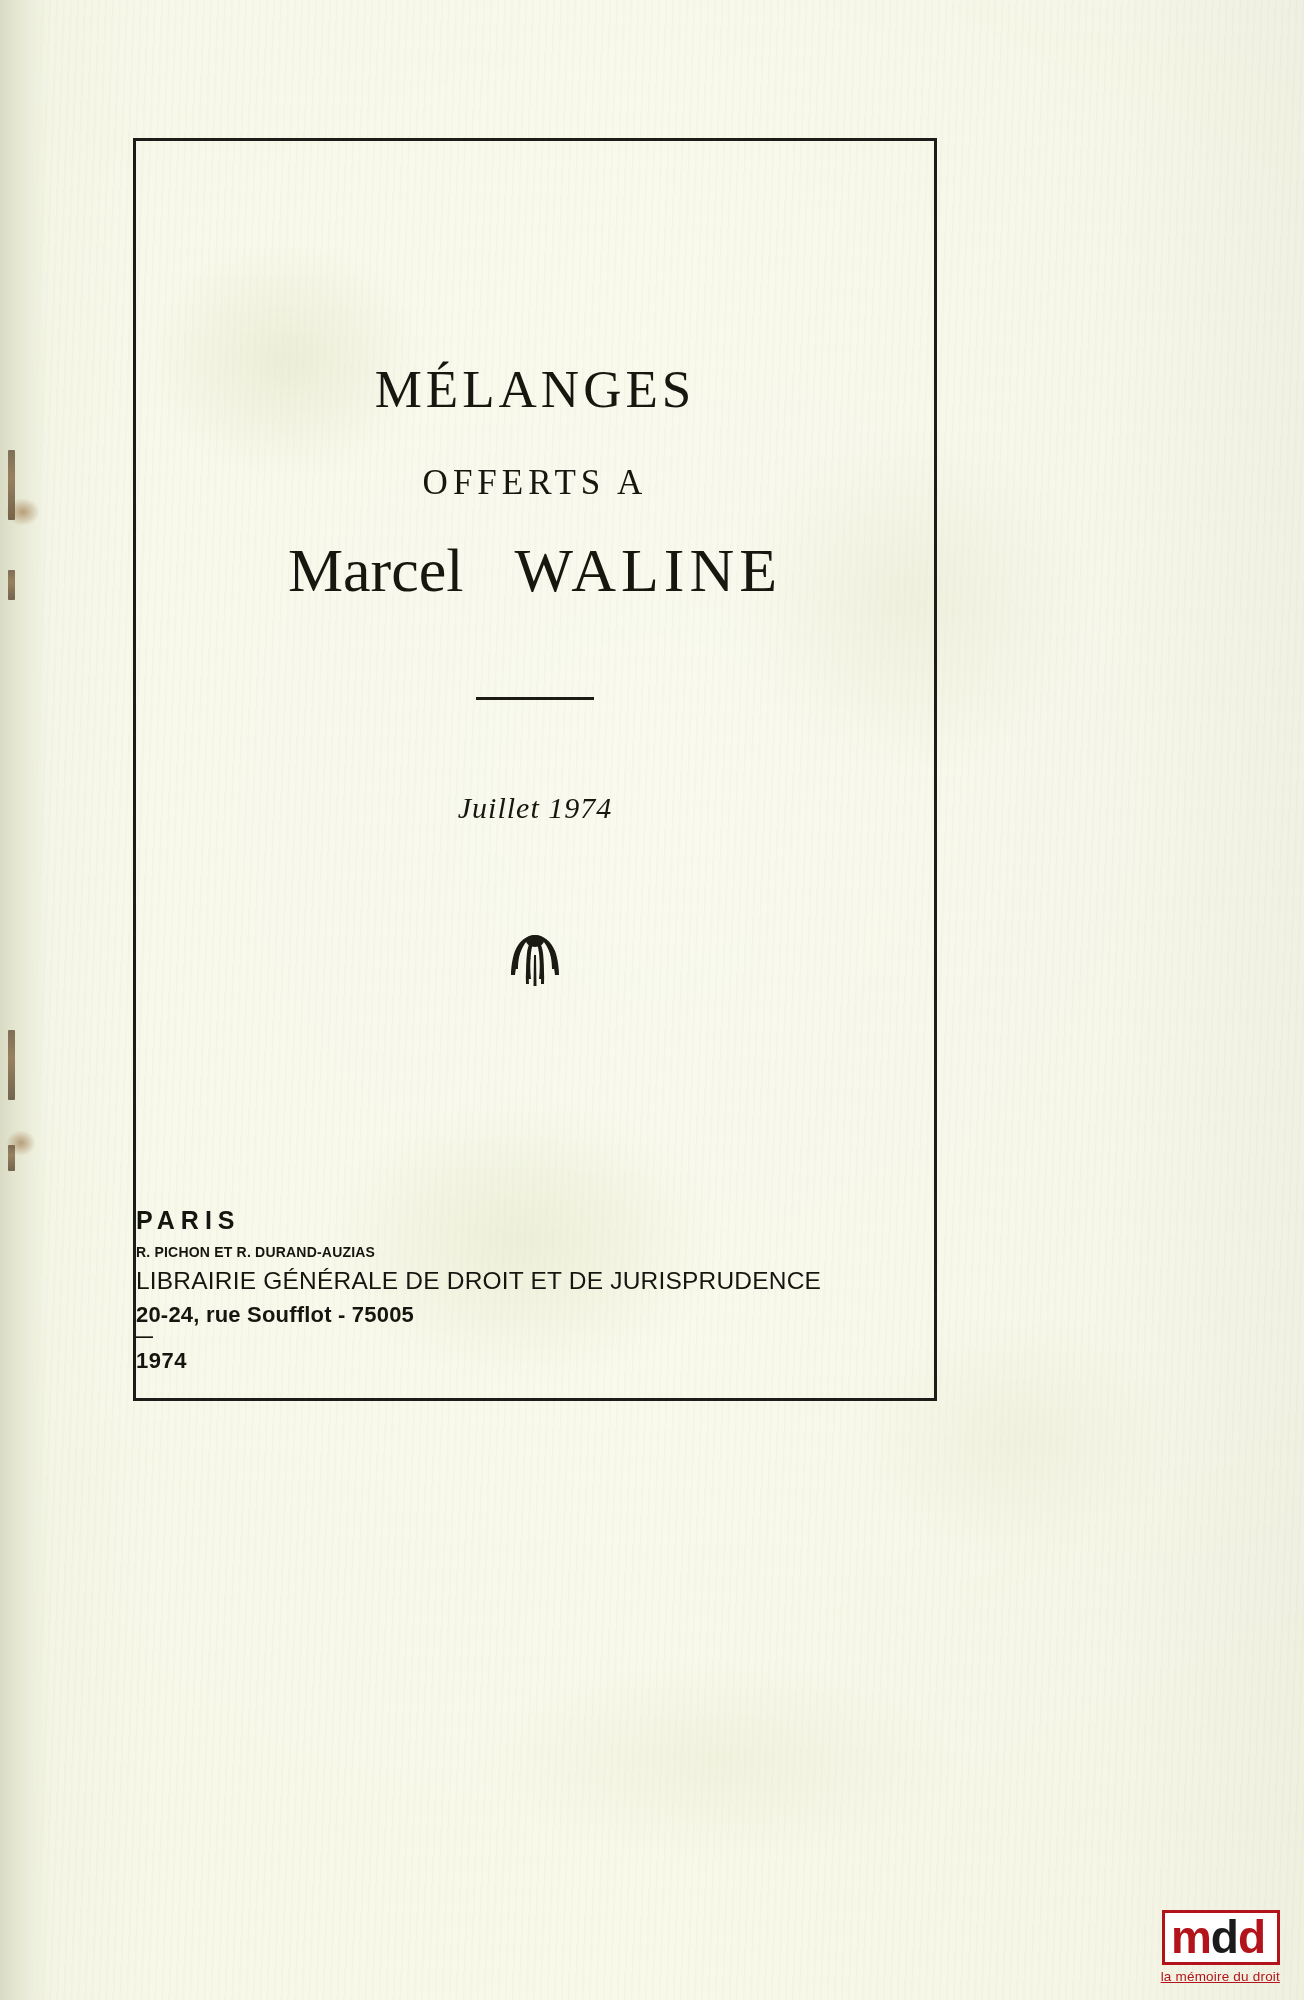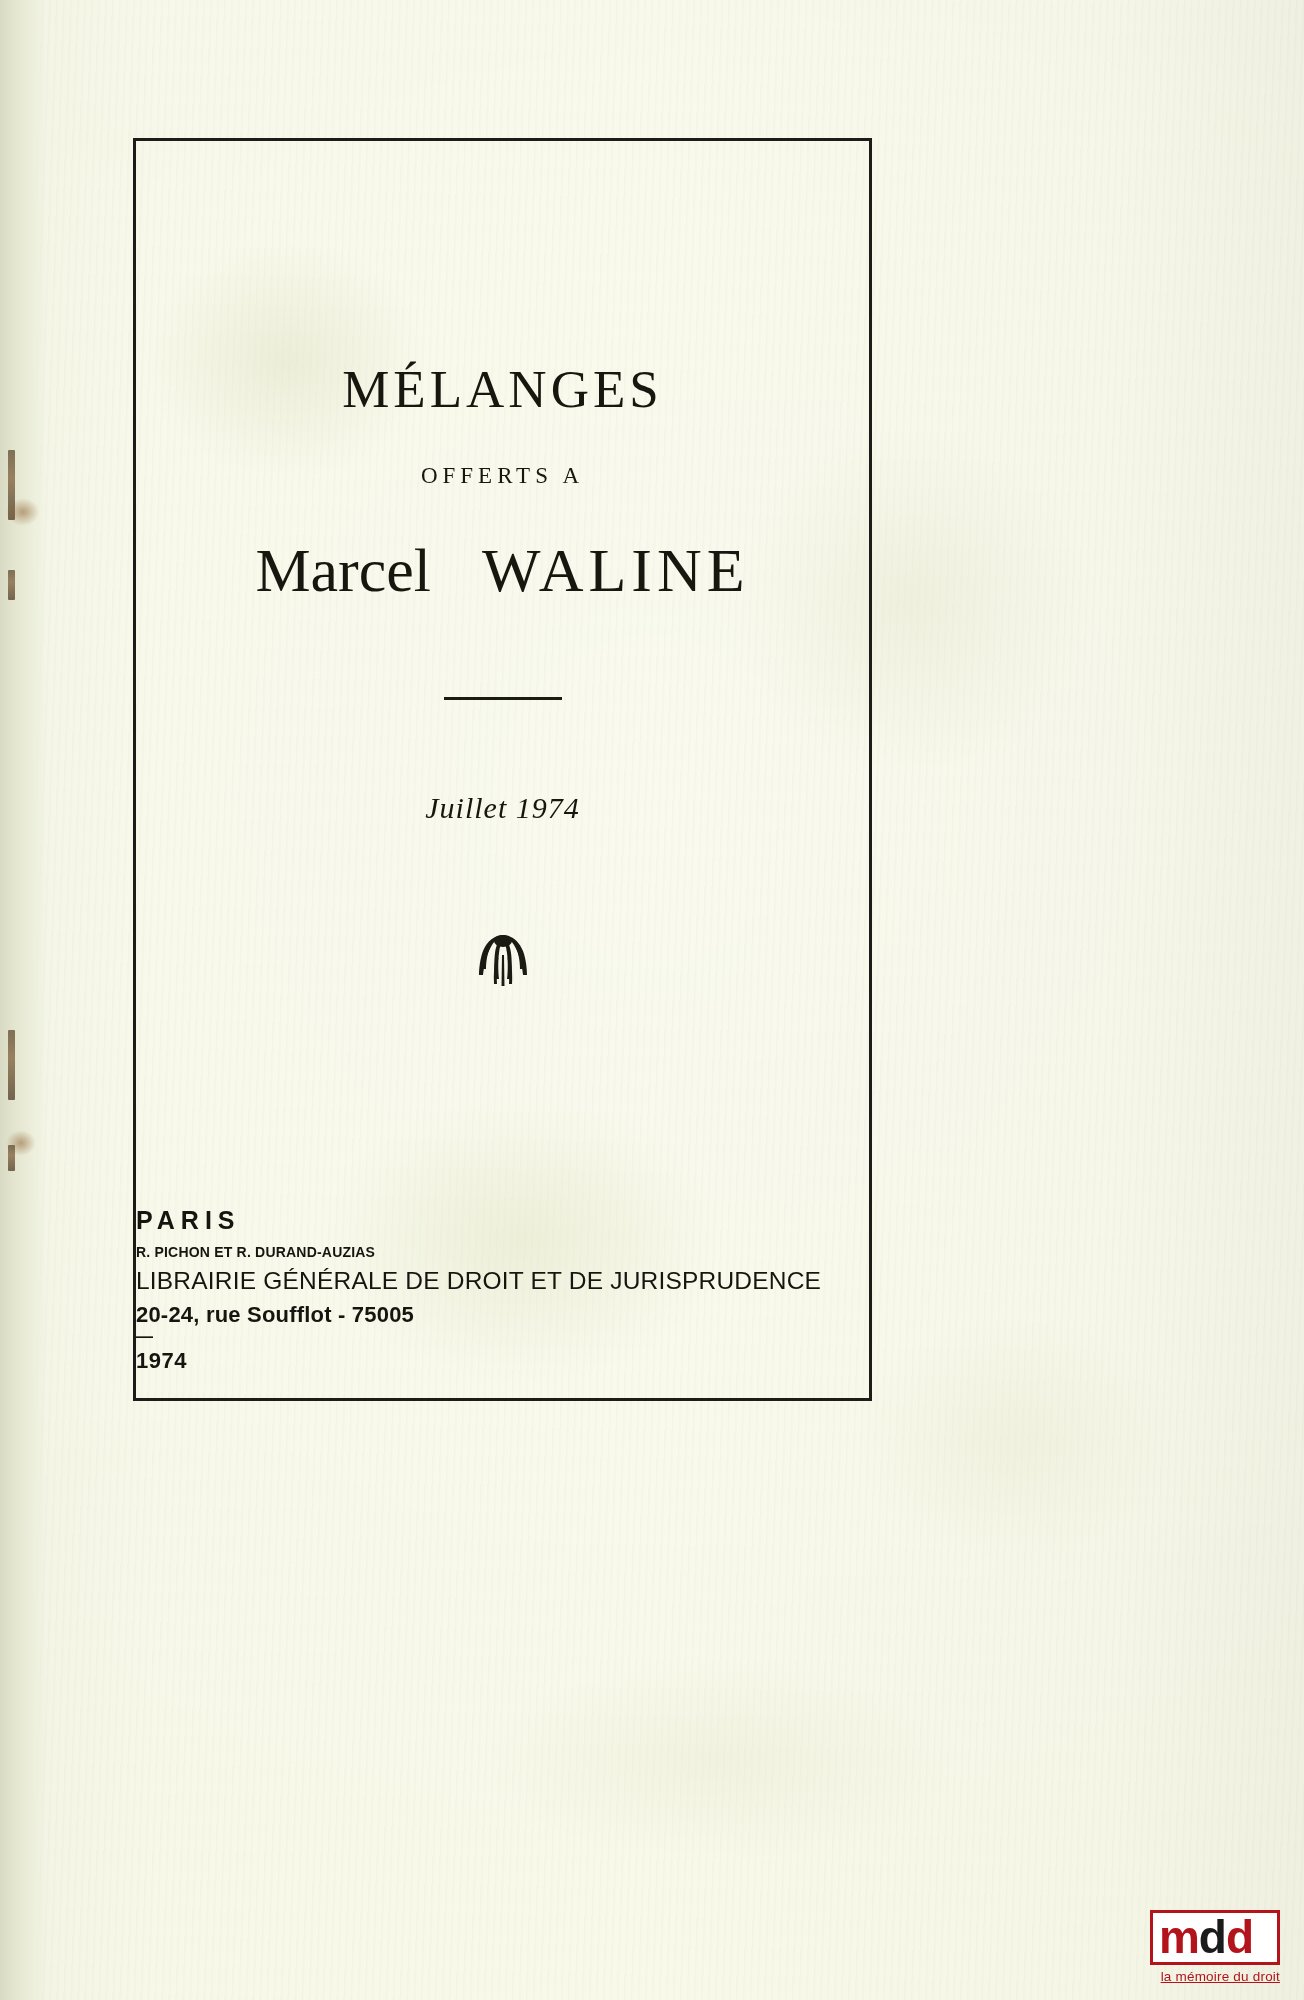--- a/index.html
+++ b/index.html
@@ -61,21 +61,21 @@
     position: absolute;
     background: radial-gradient(ellipse at 50% 50%, rgba(142,96,46,0.55) 0%, rgba(142,96,46,0) 70%);
     border-radius: 50%;
   }
 
   
   #frame {
     position: absolute;
     left: 133px;
     top: 138px;
-    width: 739px;
+    width: 804px;
     height: 1263px;
     border: 3px solid #1c1c18;
     box-sizing: border-box;
   }
 
   .center {
     position: absolute;
     left: 0;
     right: 0;
     text-align: center;
@@ -83,21 +83,21 @@
   }
 
   #t-melanges {
     top: 218px;
     font-size: 53px;
     letter-spacing: 4px;
     font-family: "Liberation Serif", serif;
   }
   #t-offerts {
     top: 322px;
-    font-size: 23px;
+    font-size: 35px;
     letter-spacing: 5px;
   }
   #t-name {
     top: 394px;
     font-size: 62px;
     letter-spacing: 1.5px;
   }
   #t-name .given { letter-spacing: 0px; }
   #t-name .family { letter-spacing: 5px; }
 
@@ -177,21 +177,21 @@
     position: absolute;
     right: 24px;
     bottom: 16px;
     width: 180px;
     text-align: right;
     font-family: "Liberation Sans", sans-serif;
   }
   #logo-mark {
     display: inline-block;
     border: 3px solid #b3141c;
-    padding: 1px 24px 2px 6px;
+    padding: 1px 12px 2px 6px;
     background: #ffffff;
   }
   #logo-mark span {
     font-size: 46px;
     font-weight: bold;
     line-height: 46px;
     letter-spacing: -1px;
   }
   #logo-mark .m { color: #b3141c; }
   #logo-mark .d1 { color: #1b1b1b; }

